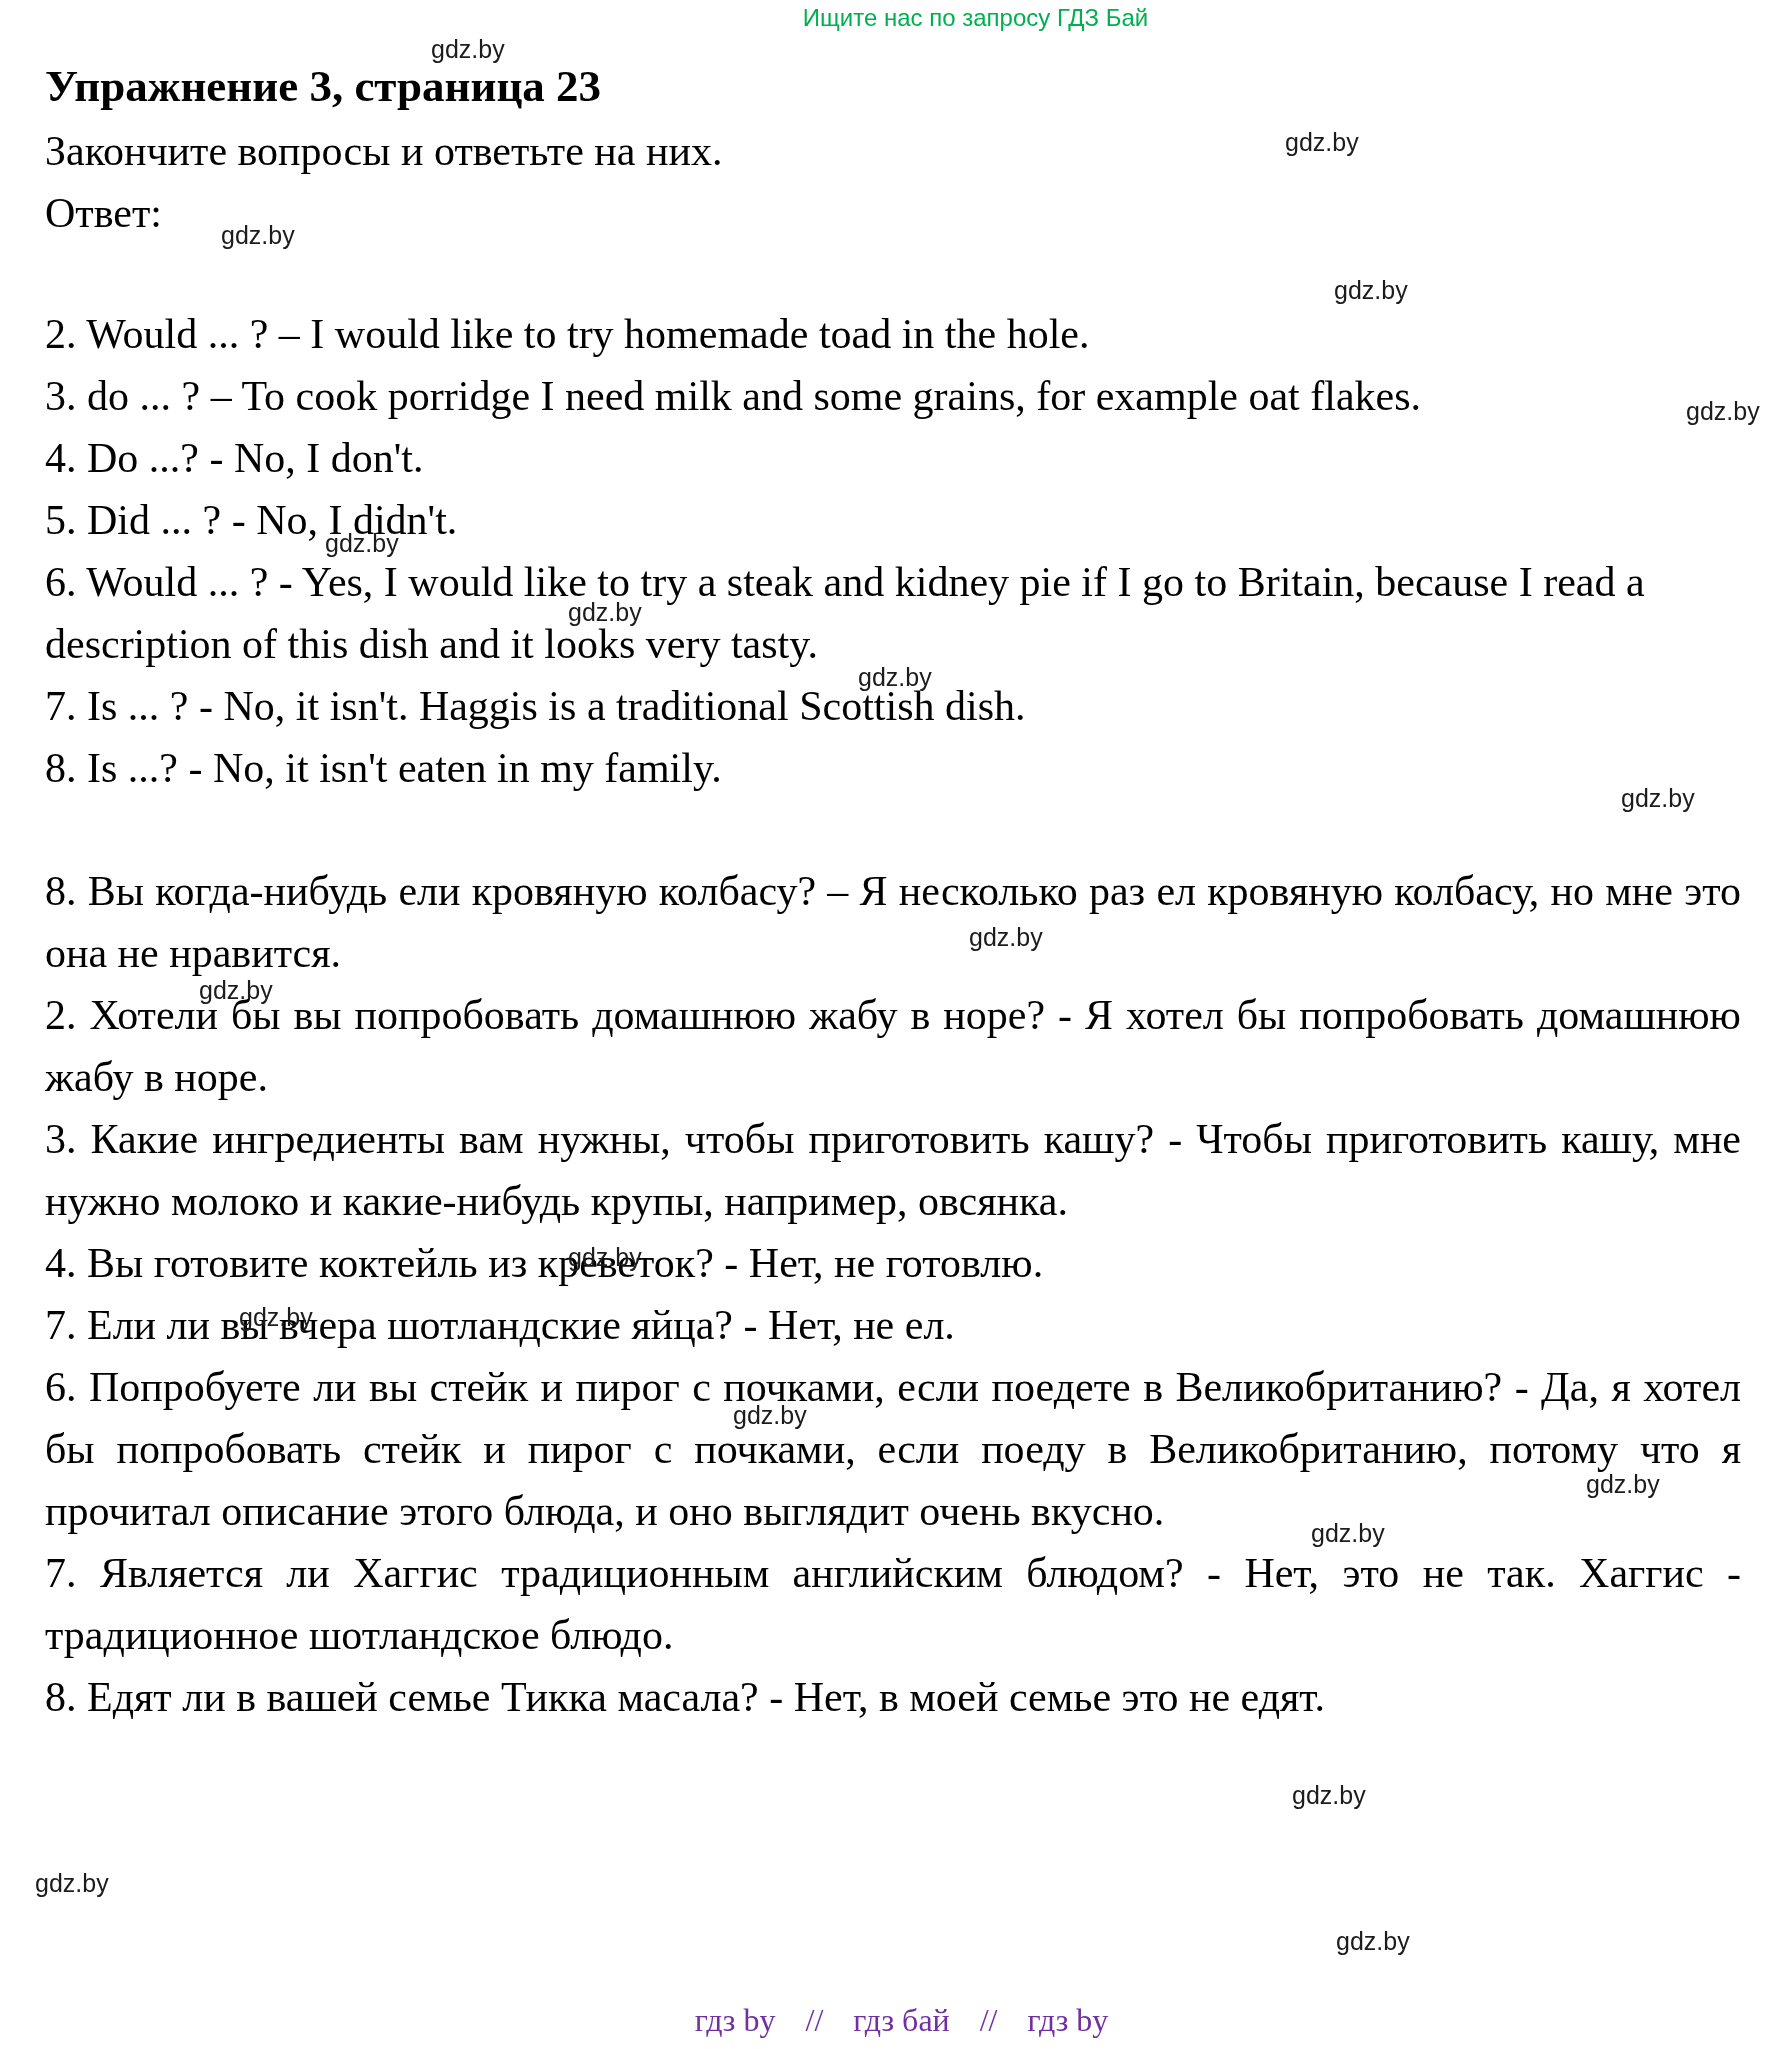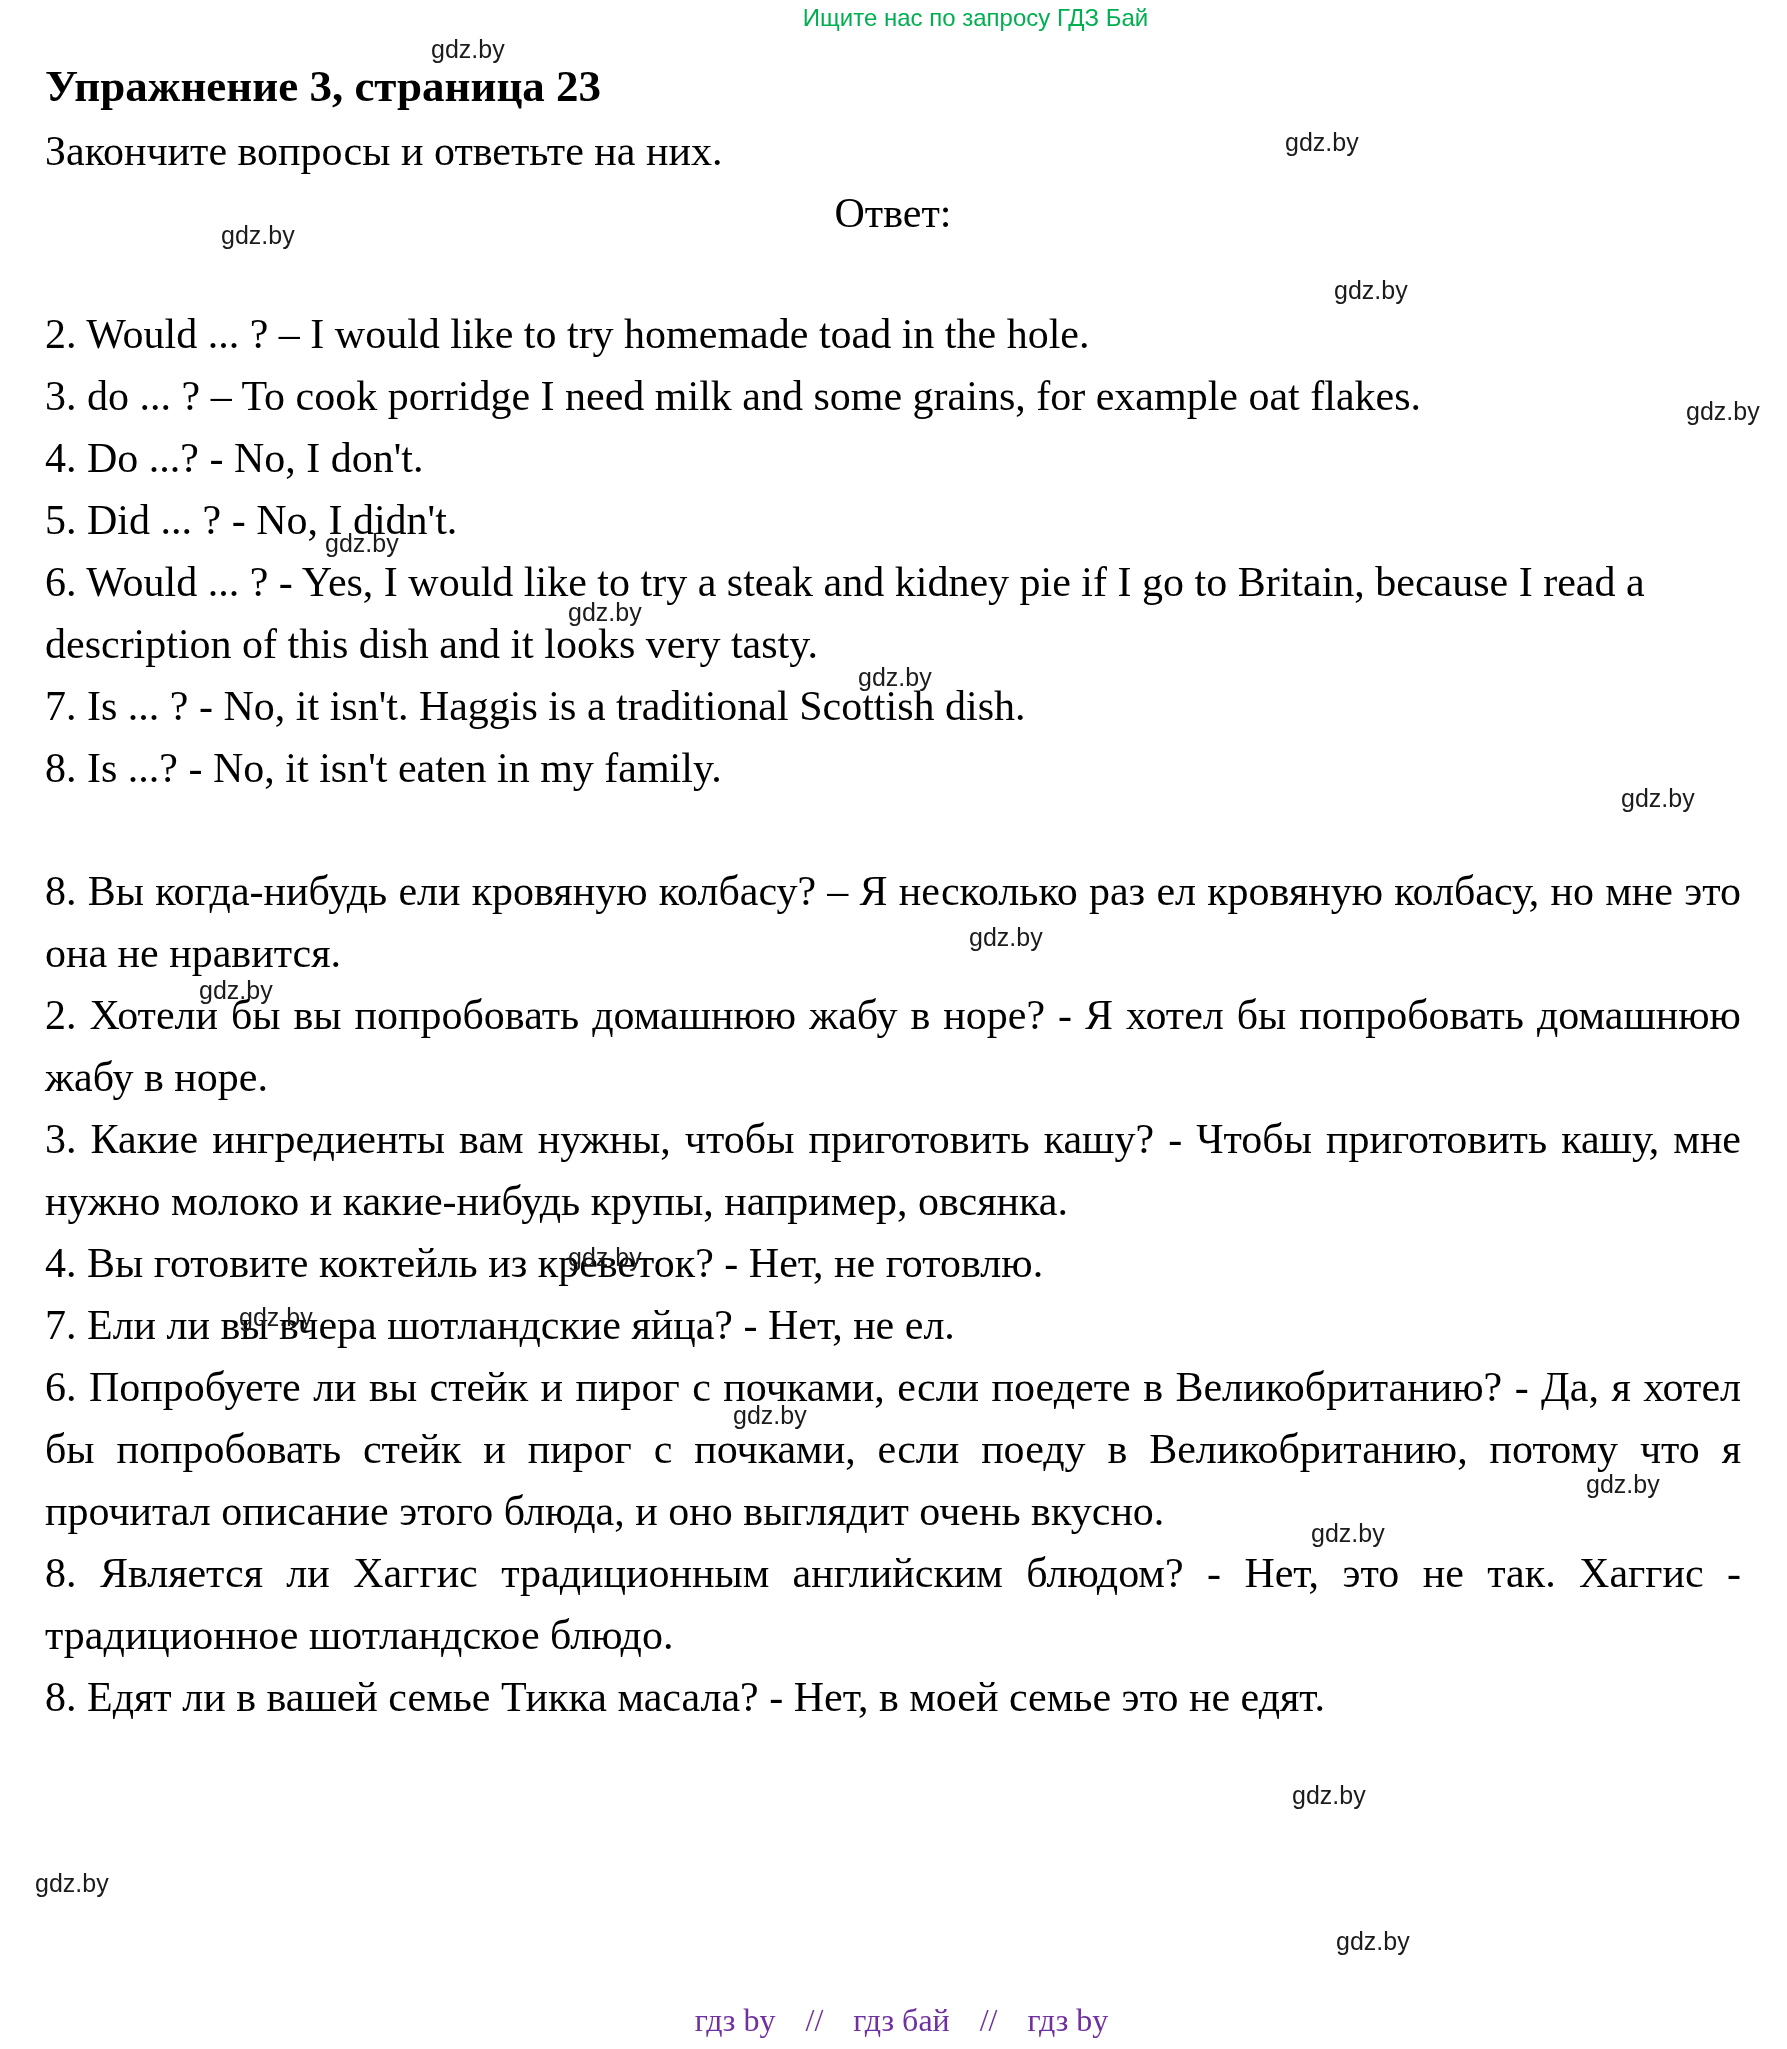--- a/index.html
+++ b/index.html
@@ -4,21 +4,21 @@
 <style>
   html,body{margin:0;padding:0;background:#ffffff;}
   .page{position:relative;width:1787px;height:2050px;background:#ffffff;
         font-family:"Liberation Serif",serif;color:#000000;overflow:hidden;}
   .content{padding:0 46px 0 45px;}
   .promo{padding-top:0;text-align:center;font-family:"Liberation Sans",sans-serif;
          font-size:24px;line-height:35px;color:#00b050;}
   .promo-inner{position:relative;left:82px;}
   .title{margin:24px 0 0 0;font-size:45px;font-weight:bold;line-height:54px;}
   .subtitle{margin:7.4px 0 0 0;font-size:42px;line-height:62px;}
-  .answer-label{margin:0;font-size:42px;line-height:62px;text-align:center;}
+  .answer-label{margin:0;font-size:42px;line-height:62px;}
   .list{font-size:42px;line-height:62px;}
   .list p{margin:0;}
   .list-en{margin-top:59px;text-align:left;}
   .list-ru{margin-top:61px;text-align:justify;}
   .footer{position:absolute;left:16px;right:0;bottom:11px;text-align:center;
           font-size:32px;line-height:37px;color:#7030a0;}
   .footer span{margin:0 11px;display:inline-block;}
   .flink{cursor:pointer;}
   .wm{position:absolute;font-family:"Liberation Sans",sans-serif;font-size:25px;
       line-height:28px;color:#1c1c1c;white-space:nowrap;}
@@ -47,21 +47,21 @@
       <p>8. Is ...? - No, it isn't eaten in my family.</p>
     </div>
 
     <div class="list list-ru">
       <p>8. Вы когда-нибудь ели кровяную колбасу? – Я несколько раз ел кровяную колбасу, но мне это она не нравится.</p>
       <p>2. Хотели бы вы попробовать домашнюю жабу в норе? - Я хотел бы попробовать домашнюю жабу в норе.</p>
       <p>3. Какие ингредиенты вам нужны, чтобы приготовить кашу? - Чтобы приготовить кашу, мне нужно молоко и какие-нибудь крупы, например, овсянка.</p>
       <p>4. Вы готовите коктейль из креветок? - Нет, не готовлю.</p>
       <p>7. Ели ли вы вчера шотландские яйца? - Нет, не ел.</p>
       <p>6. Попробуете ли вы стейк и пирог с почками, если поедете в Великобританию? - Да, я хотел бы попробовать стейк и пирог с почками, если поеду в Великобританию, потому что я прочитал описание этого блюда, и оно выглядит очень вкусно.</p>
-      <p>8. Является ли Хаггис традиционным английским блюдом? - Нет, это не так. Хаггис - традиционное шотландское блюдо.</p>
+      <p>7. Является ли Хаггис традиционным английским блюдом? - Нет, это не так. Хаггис - традиционное шотландское блюдо.</p>
       <p>8. Едят ли в вашей семье Тикка масала? - Нет, в моей семье это не едят.</p>
     </div>
   </div>
 
   <div class="footer">
     <span class="flink">гдз by</span>
     <span class="fsep">//</span>
     <span class="flink">гдз бай</span>
     <span class="fsep">//</span>
     <span class="flink">гдз by</span>

